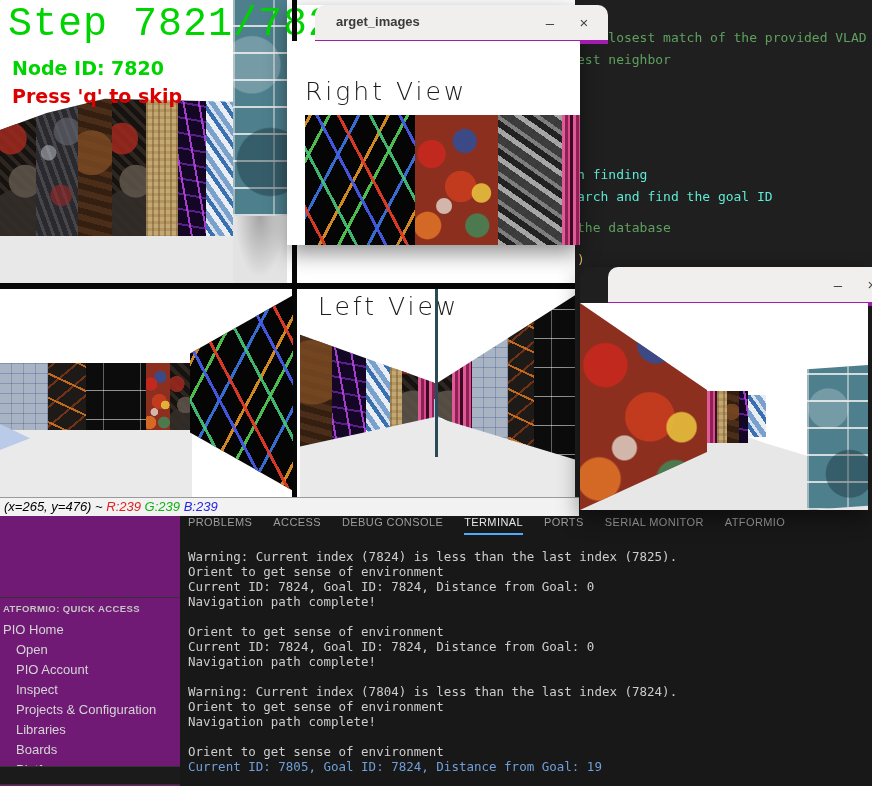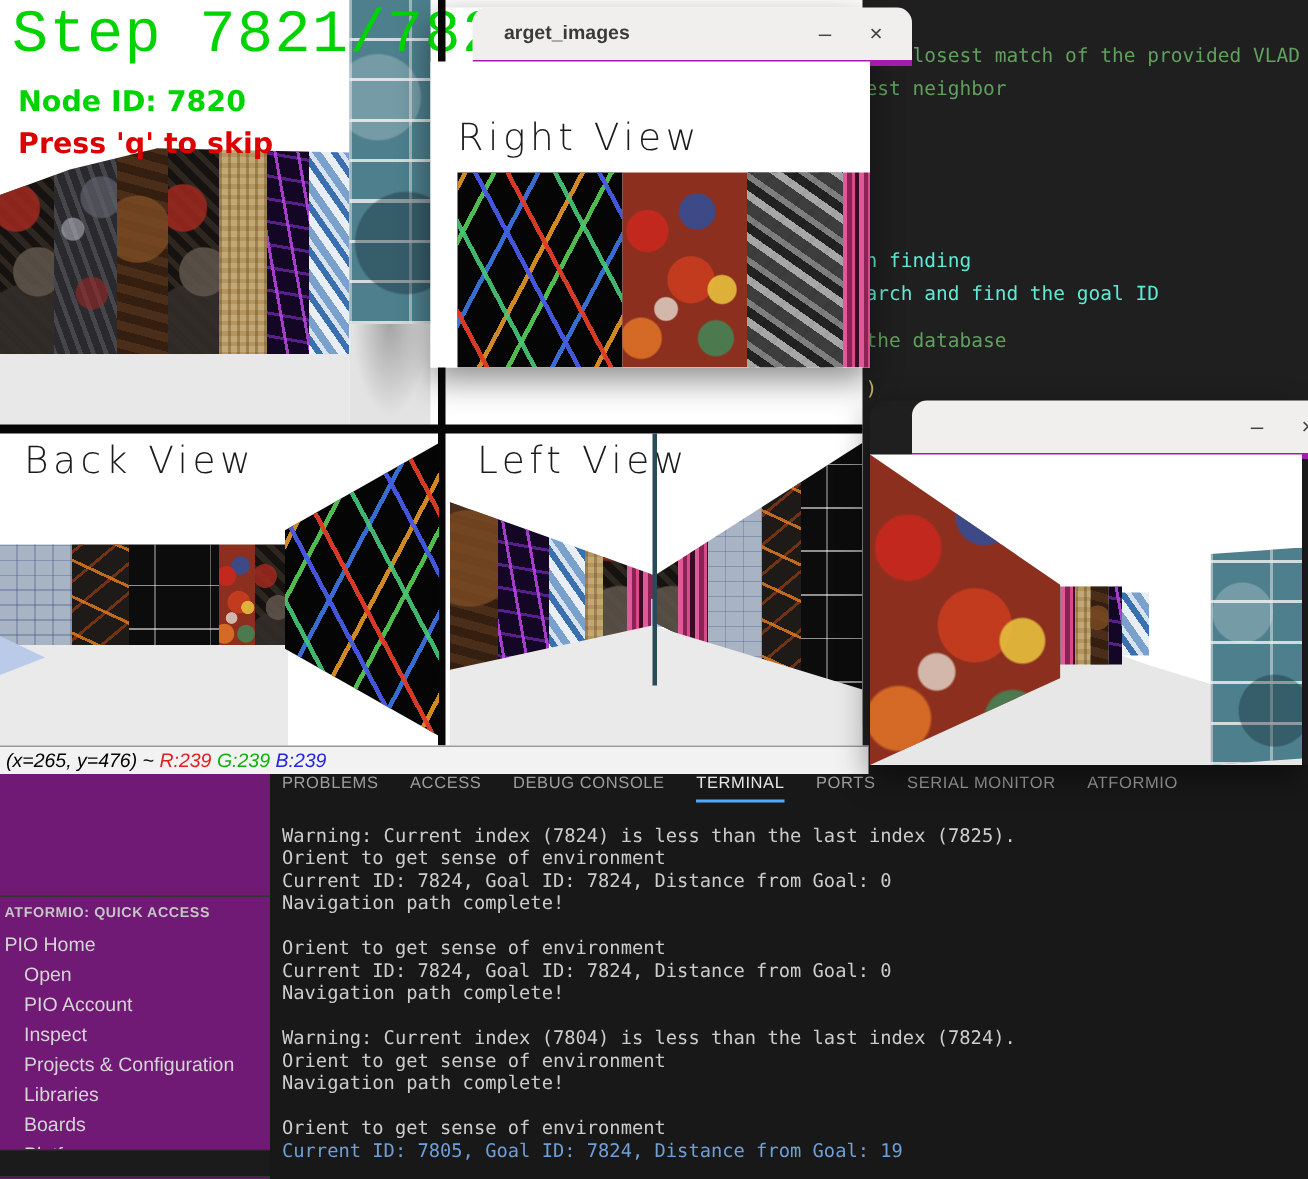--- a/index.html
+++ b/index.html
@@ -192,21 +192,20 @@
     <div class="abs" style="left:233px;top:216px;width:54px;height:67px;
          background:radial-gradient(ellipse at 50% 0,rgba(0,0,0,.28),transparent 65%),#e3e3e3"></div>
 
     <div class="ov-step">Step 7821/7824</div>
     <div class="ov-node">Node ID: 7820</div>
     <div class="ov-skip">Press 'q' to skip</div>
 
     <div class="div-v"></div>
     <div class="div-h"></div>
 
-    <div class="view-label" style="left:16px;top:292px">Back View</div>
     <div class="abs" style="left:0;top:363px;width:192px;height:70px">
       <div class="abs tex-mathpaper" style="left:0;top:0;width:48px;height:100%"></div>
       <div class="abs tex-crackle" style="left:48px;top:0;width:38px;height:100%"></div>
       <div class="abs tex-blackboard" style="left:86px;top:0;width:60px;height:100%"></div>
       <div class="abs tex-redpaint" style="left:146px;top:0;width:24px;height:100%"></div>
       <div class="abs tex-darkchaos" style="left:170px;top:0;width:22px;height:100%"></div>
     </div>
     <div class="abs" style="left:0;top:430px;width:192px;height:67px;background:#eaeaea"></div>
     <div class="abs" style="left:0;top:424px;width:30px;height:26px;background:#b9cbe9;
          clip-path:polygon(0 0,100% 55%,0 100%)"></div>

